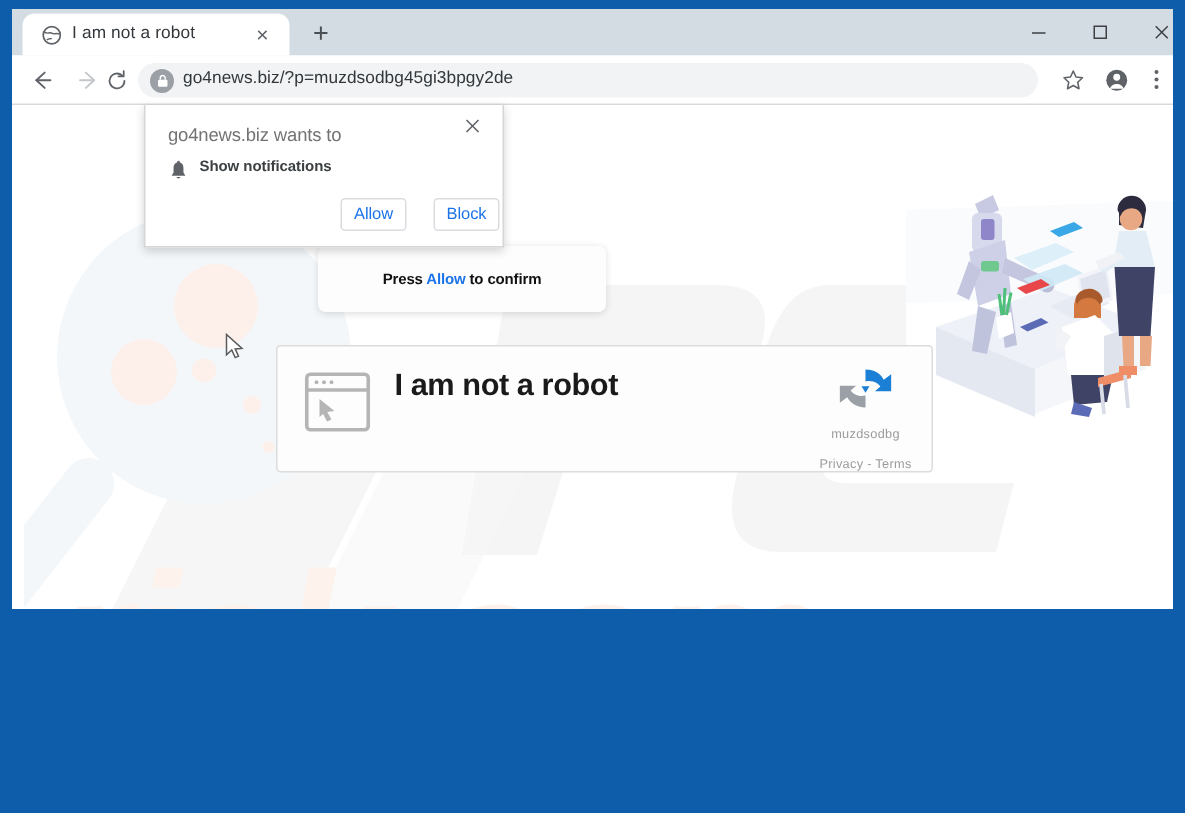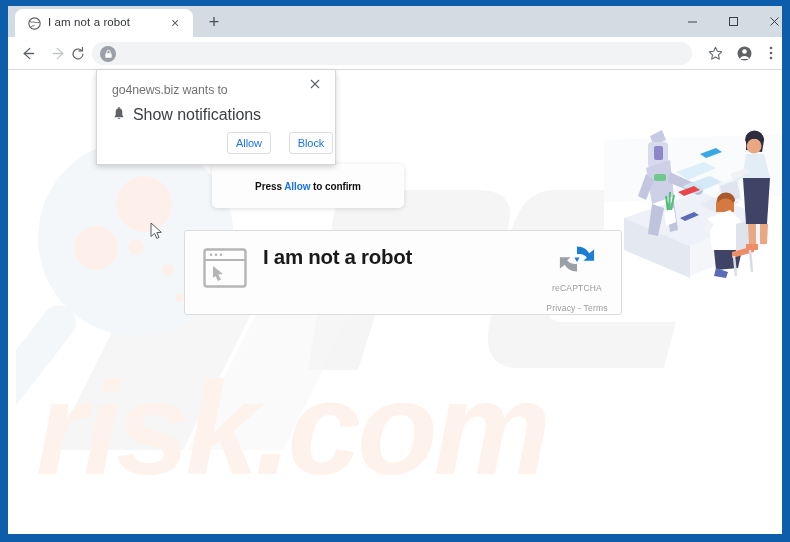--- a/index.html
+++ b/index.html
@@ -11,21 +11,21 @@
   }
   
   #frame {
     position: absolute; left: 0; top: 0;
     width: 790px; height: 542px;
     background: #0d5dab;
   }
   #window {
     position: absolute;
     left: 8px; top: 6px;
-    width: 774px; height: 528px;
+    width: 774px; height: 400px;
     background: #ffffff;
     overflow: hidden;
   }
   
   #tabstrip {
     position: absolute; left: 0; top: 0;
     width: 774px; height: 31px;
     background: #d3dbe3;
   }
   #tab {
@@ -213,22 +213,23 @@
     width: 18px; height: 18px;
     color: #5f6368; font-size: 13px; line-height: 18px;
     text-align: center;
   }
   #perm-bell {
     position: absolute; left: 16px; top: 37px;
     width: 12px; height: 14px;
   }
   #perm-option {
     position: absolute; left: 36px; top: 36px;
-    font-size: 16px; color: #3c4043;
+    font-size: 10px; color: #3c4043;
     letter-spacing: -0.05px;
+    font-weight: bold;
   }
   .perm-btn {
     position: absolute; top: 62px;
     height: 22px;
     border: 1px solid #dadce0;
     border-radius: 3px;
     background: #fff;
     color: #1a73e8;
     font-size: 11px;
     font-family: "Liberation Sans", sans-serif;
@@ -305,20 +306,21 @@
         </svg>
       </div>
 
       <div id="omnibox">
         <div id="lock-badge">
           <svg width="9" height="10" viewBox="0 0 10 11">
             <rect x="1.5" y="4.6" width="7" height="5.2" rx="0.8" fill="#ffffff"></rect>
             <path d="M3.2 4.6 V3.2 A1.8 1.8 0 0 1 6.8 3.2 V4.6" fill="none" stroke="#ffffff" stroke-width="1.1"></path>
           </svg>
         </div>
+        <div id="url-text" title="go4news.biz/?p=muzdsodbg45gi3bpgy2de">go4news.biz/?p=muzdsodbg45gi3bpgy2de</div>
       </div>
 
       <div class="tbicon" id="star-icon">
         <svg width="15" height="15" viewBox="0 0 18 18">
           <path d="M9 1.6 L11.2 6.4 L16.4 7 L12.6 10.6 L13.6 15.8 L9 13.2 L4.4 15.8 L5.4 10.6 L1.6 7 L6.8 6.4 Z" fill="none" stroke="currentColor" stroke-width="1.25" stroke-linejoin="round"></path>
         </svg>
       </div>
 
       <div class="tbicon" id="prof-icon">
         <svg width="17" height="17" viewBox="0 0 20 20">
@@ -446,21 +448,21 @@
         <div id="captcha-title">I am not a robot</div>
 
 
         <div id="recaptcha-badge">
           <svg id="rc-logo" width="40" height="36" viewBox="0 0 44 40">
             <path d="M22 6 C29 6 33.5 9.5 35.5 13.5 L41 9.5 L41 22 L29 22 L33 18.6 C31.4 16.2 27.4 13.6 22 14.8 Z" fill="#1c7fd6"></path>
             <path d="M22 34 C15 34 10.5 30.5 8.5 26.5 L3 30.5 L3 18 L15 18 L11 21.4 C12.6 23.8 16.6 26.4 22 25.2 Z" fill="#9aa0a6"></path>
             <circle cx="22" cy="20" r="4.6" fill="#ffffff"></circle>
             <path d="M19 18.4 L25 18.4 L22 23.2 Z" fill="#1c7fd6"></path>
           </svg>
-          <div id="rc-name">reCAPTCHA</div>
+          <div id="rc-name">muzdsodbg</div>
           <div id="rc-links">Privacy - Terms</div>
         </div>
       </div>
 
       <div id="press-banner">
         <div id="press-text"><span>Press </span><span class="hl">Allow</span><span> to confirm</span></div>
       </div>
 
       <svg id="cursor" viewBox="0 0 14 18">
         <path d="M1 1 L1 14.5 L4.5 11.3 L6.8 16.4 L9 15.4 L6.8 10.6 L11.3 10.3 Z" fill="#ffffff" stroke="#5a5a5a" stroke-width="1"></path>

